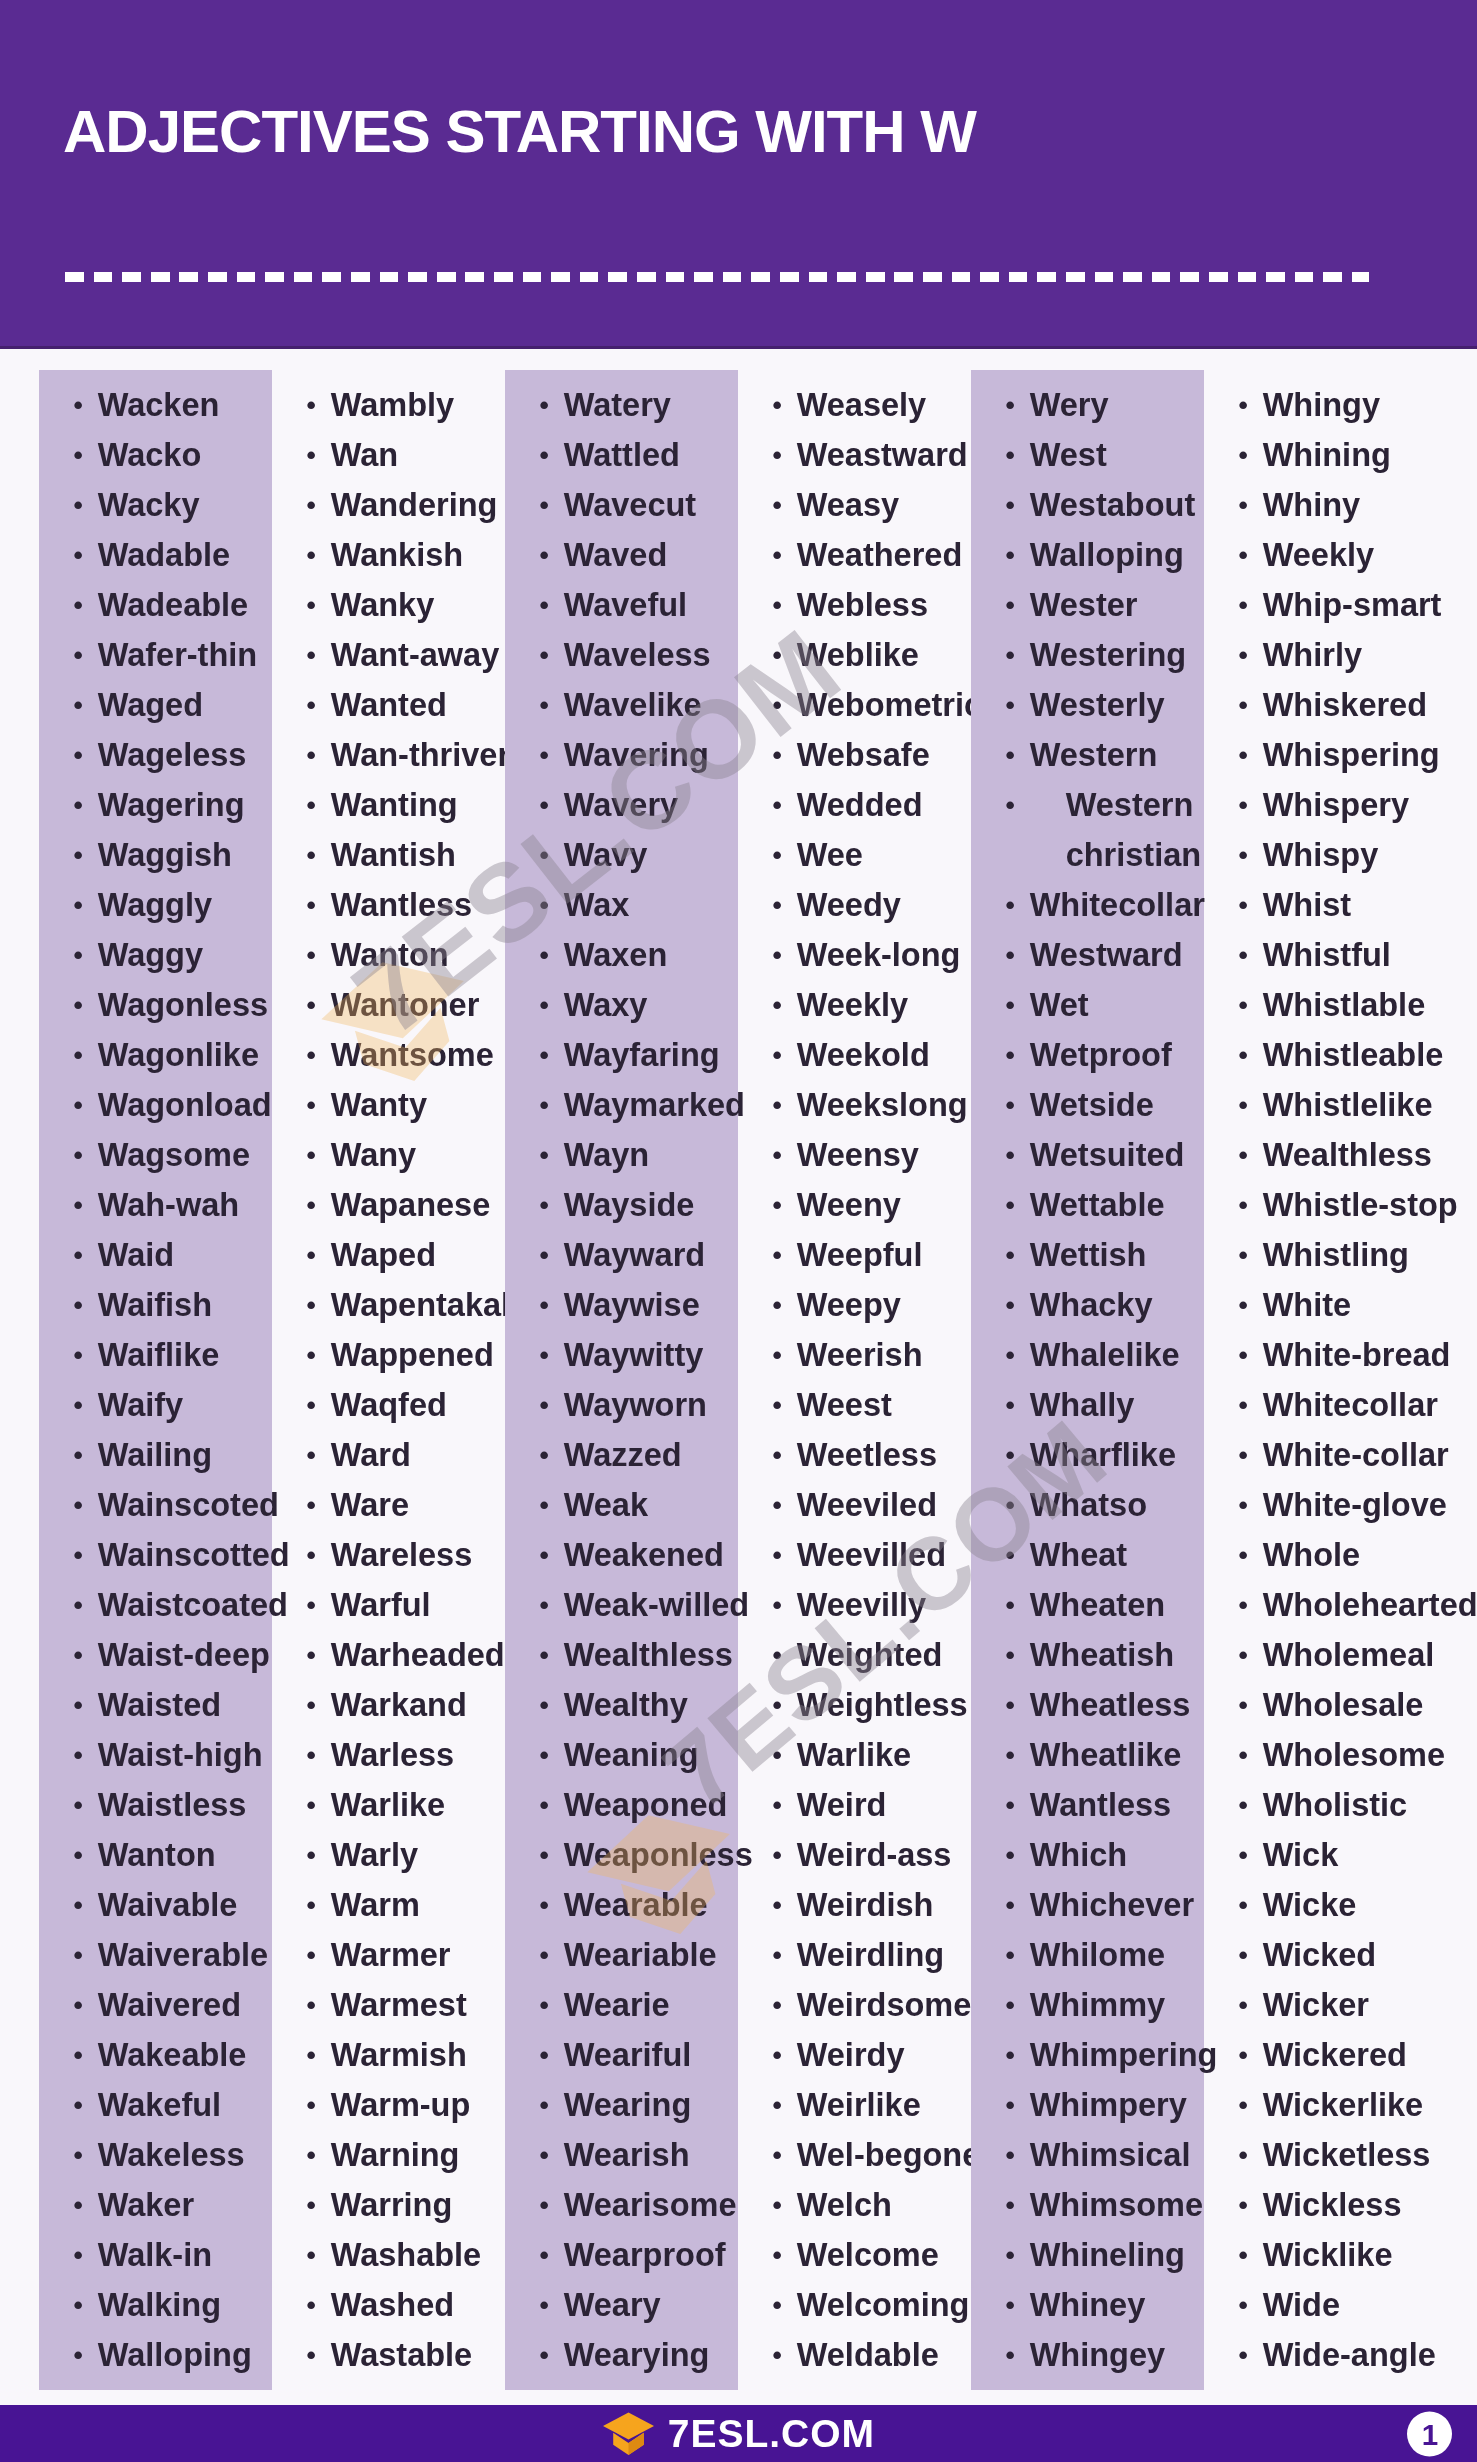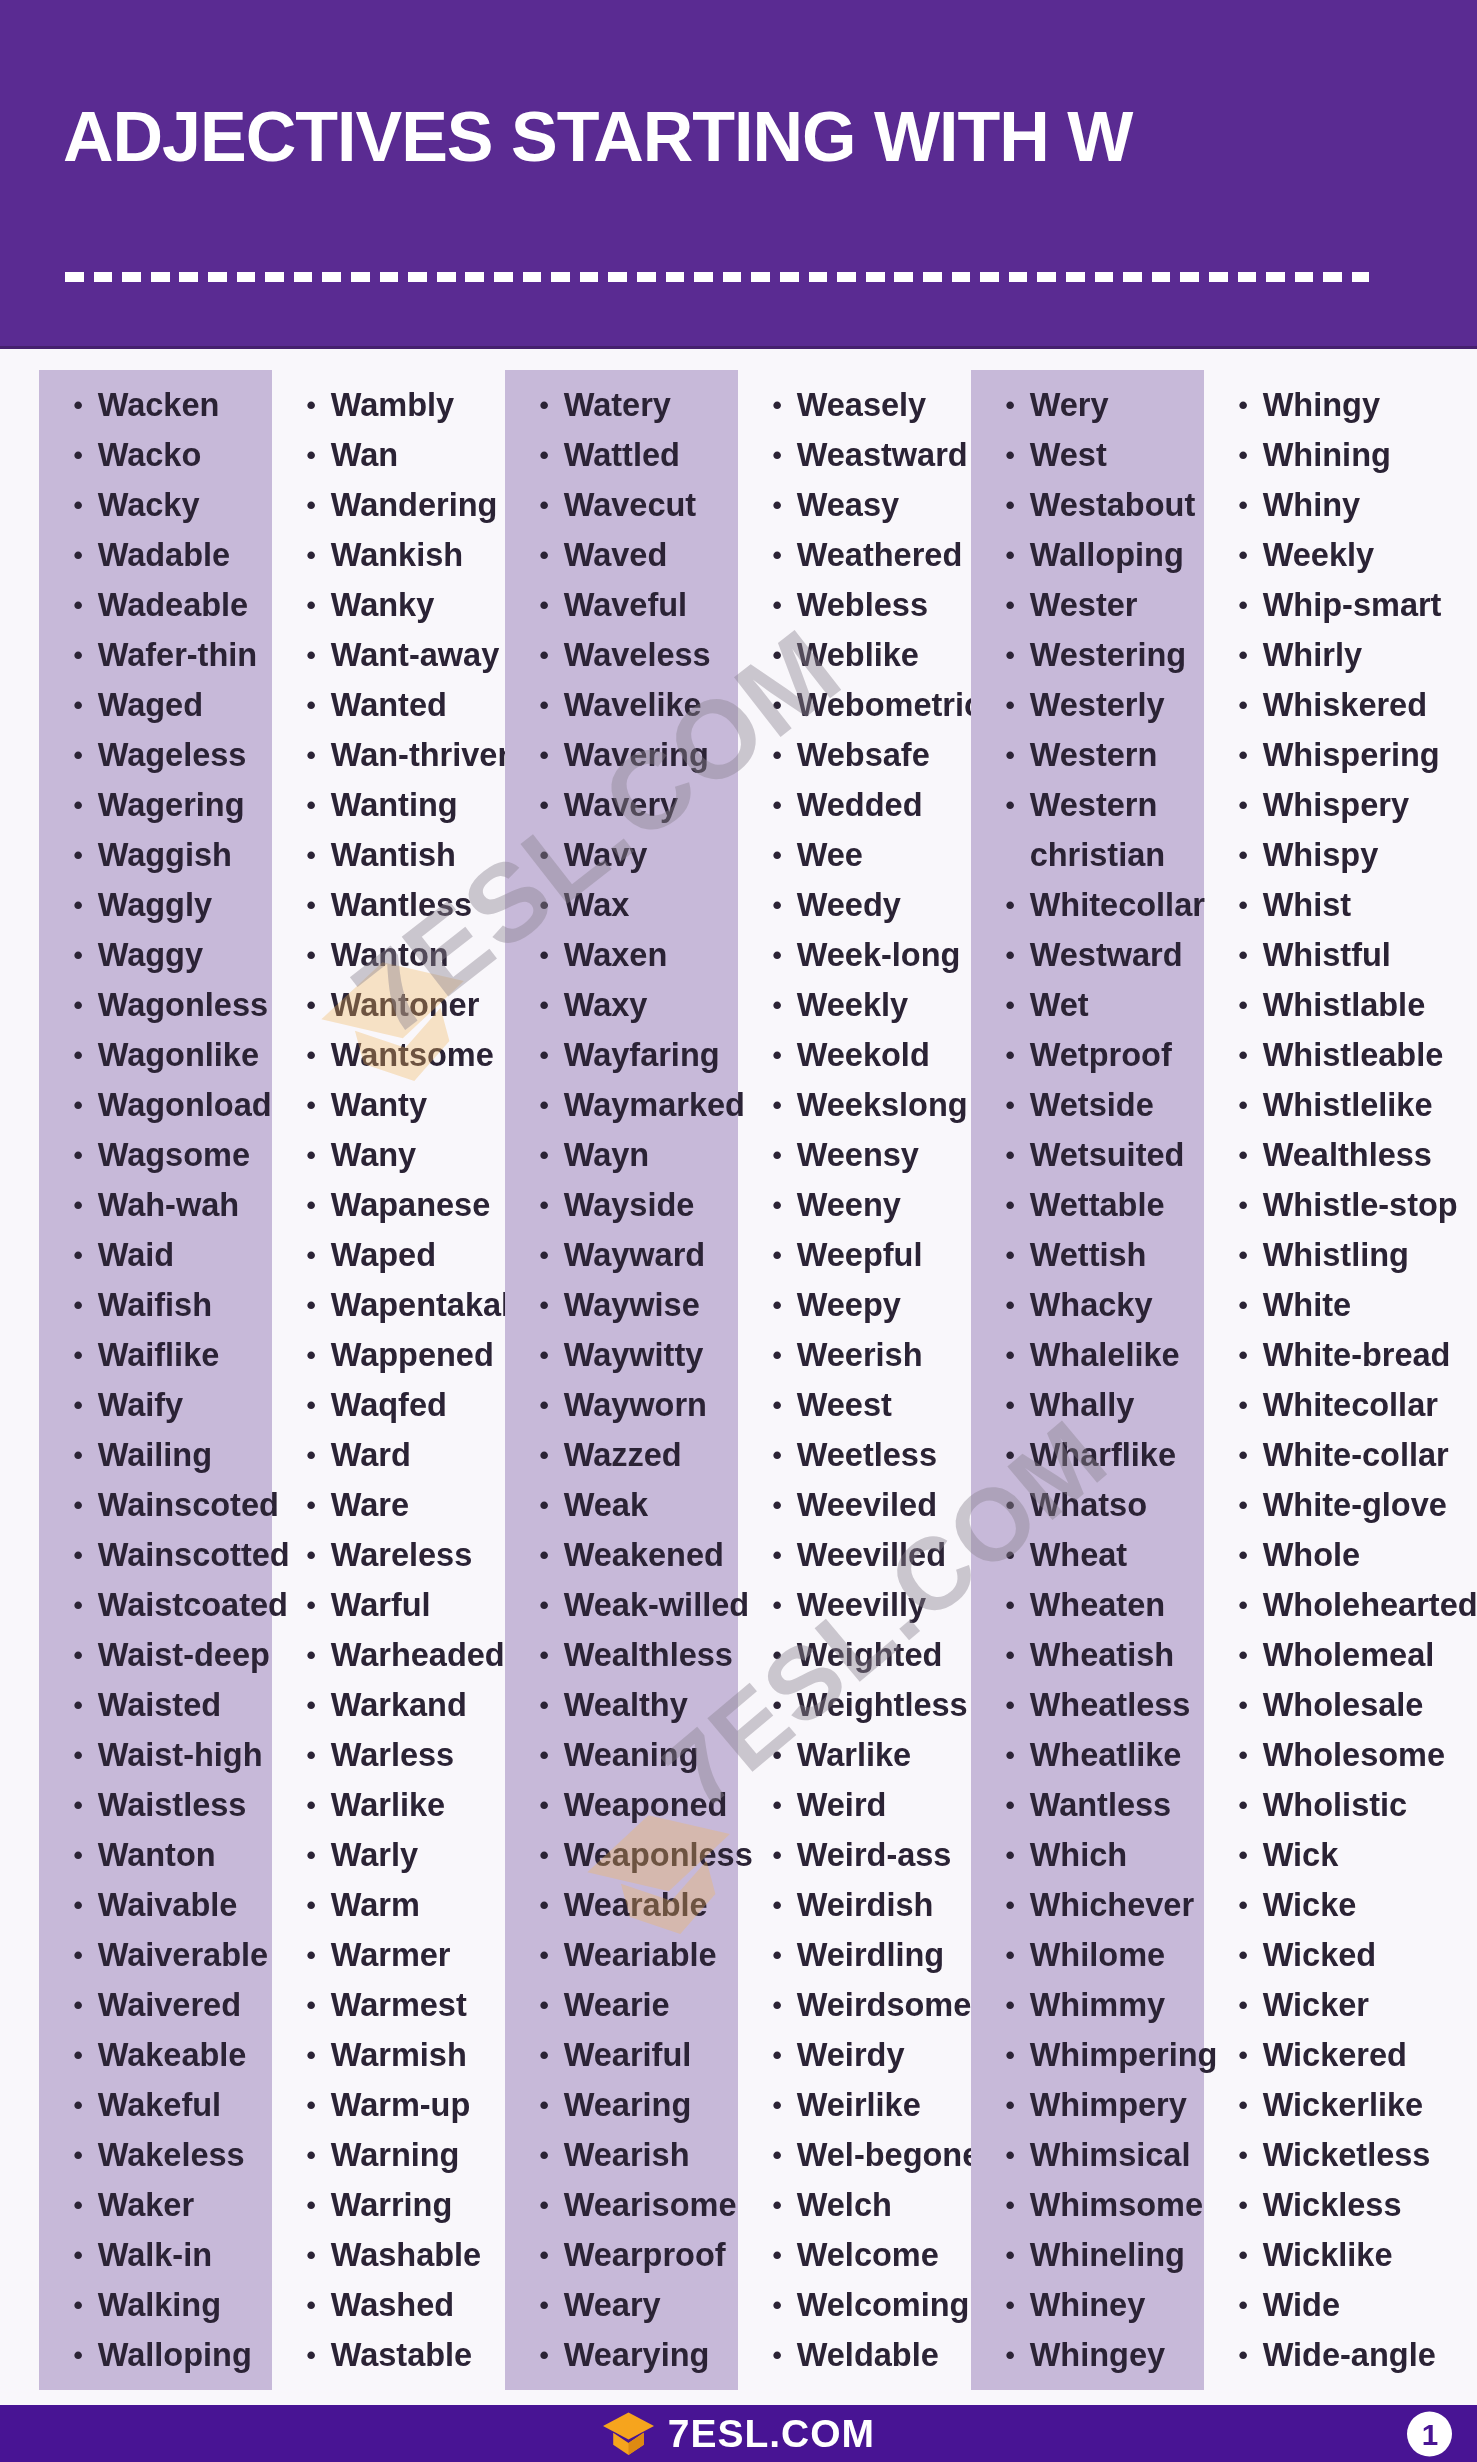--- a/index.html
+++ b/index.html
@@ -16,21 +16,21 @@
     position: absolute; top: 0; left: 0;
     width: 100%; height: 349px;
     background: var(--header-bg, #5A2B92);
     border-bottom: 3.9px solid #45206E;
     box-sizing: border-box;
     z-index: 2;
   }
   .title {
     margin: 0;
     position: absolute; left: 63px; top: 102px;
-    font-size: 70px; line-height: 1;
+    font-size: 60px; line-height: 1;
     font-weight: 800; letter-spacing: -1px;
     color: #ffffff; white-space: nowrap;
   }
   .dashes {
     position: absolute; left: 65px; top: 272px;
     width: 1304px; height: 9.9px;
     background: repeating-linear-gradient(90deg, #ffffff 0 18.7px, transparent 18.7px 28.6px);
   }
 
   
@@ -54,21 +54,21 @@
     font-weight: 600;
     color: #2B2335;
   }
   .bullet {
     flex: none; width: 39px;
     text-align: center;
     font-size: 26.6px;
     line-height: 50px;
   }
   .word { white-space: nowrap; }
-  .word.wrap { white-space: normal; }
+  .word.wrap { white-space: normal; margin-left: 36px; }
 
   
   .wm {
     position: absolute;
     font-weight: 700;
     color: rgba(138, 132, 144, 0.42);
     white-space: nowrap;
     z-index: 6;
     letter-spacing: 2px;
   }

